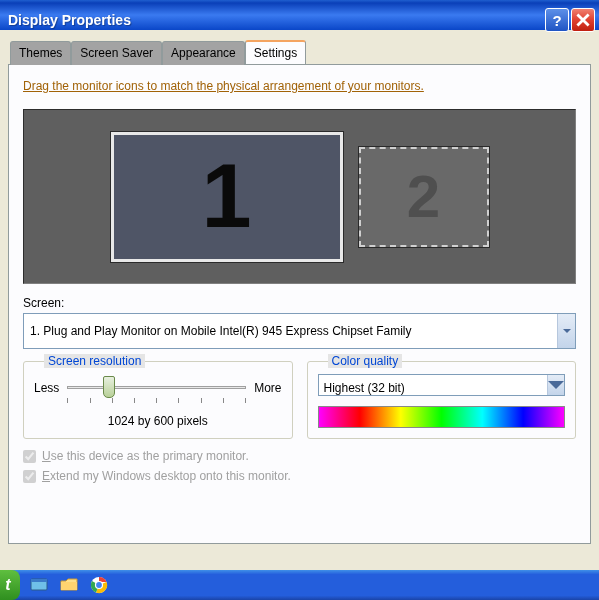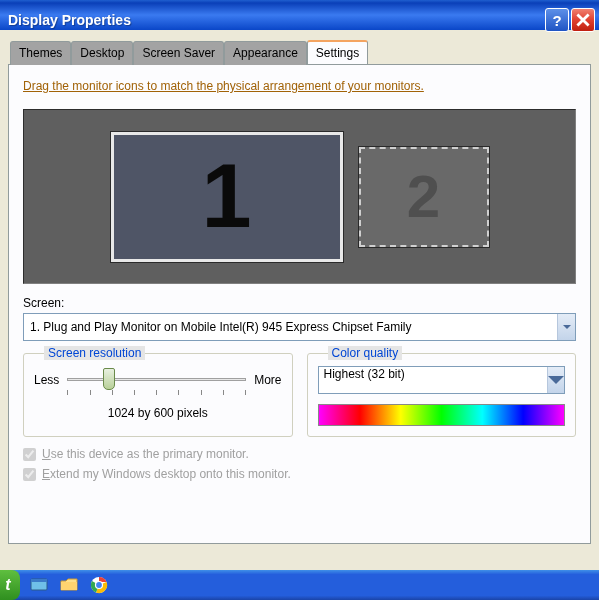--- a/index.html
+++ b/index.html
@@ -25,40 +25,40 @@
 .instruction { font-size: 12px; color: #a16207; margin-bottom: 16px; text-decoration: underline; }
 
 .monitor-area { background: #5f5f5f; width: 100%; height: 175px; border: 1px inset #808080; display: flex; align-items: center; justify-content: center; gap: 16px; }
 .monitor { background: #4f5566; border: 3px solid #e8e8e8; display:flex; align-items:center; justify-content:center; box-shadow: 0 0 0 1px #2a2a2a; }
 .monitor.primary { width: 232px; height: 130px; }
 .monitor.primary .num { font-size: 90px; font-weight: bold; color: #0a0a0a; font-family: Arial, sans-serif; }
 .monitor.secondary { width: 130px; height: 100px; background: #696969; border: 2px dashed #d0d0d0; }
 .monitor.secondary .num { font-size: 60px; font-weight: bold; color: #4f4f4f; font-family: Arial, sans-serif; }
 
 .display-label { font-size: 12px; margin-top: 12px; }
-.display-select { width: 100%; margin-top: 3px; height: 28px; font-size: 12px; border: 1px solid #7f9db9; background: #fff; display:flex; align-items:center; }
+.display-select { width: 100%; margin-top: 3px; height: 36px; font-size: 12px; border: 1px solid #7f9db9; background: #fff; display:flex; align-items:center; }
 .display-select .text { flex:1; padding: 0 6px; }
 .display-select .arrow { width: 18px; height: 100%; background: linear-gradient(to bottom, #e4ecf7, #c3d4ea); border-left: 1px solid #b6c7dd; display:flex;align-items:center;justify-content:center; }
 .display-select .arrow svg { width:8px; height:8px; }
 
 .two-col { display:flex; gap: 14px; margin-top: 12px; }
 .fieldset { border: 1px solid #d0d0bf; border-radius: 3px; padding: 8px 10px 10px 10px; position: relative; }
 .fieldset .legend { position: absolute; top: -8px; left: 20px; background: #e5e5e5; padding: 0 4px; font-size: 12px; color: #0046d5; }
 .col-res { flex: 1; }
 .col-cq { flex: 1; }
 
 .slider-row { display:flex; align-items:center; gap:8px; margin-top:6px; font-size:12px; }
 .slider-track { flex:1; height: 24px; position:relative; }
 .slider-track .track { position:absolute; top:10px; left:0; right:0; height:3px; background:#e8e8e8; border:1px solid #a0a0a0; }
 .slider-thumb { position:absolute; top:0; left:20%; width:12px; height:22px; background: linear-gradient(to bottom, #e8f0e0, #b8d098); border:1px solid #6a8a4a; border-radius: 2px 2px 5px 5px; }
 .slider-ticks { position:absolute; top:22px; left:0; right:0; height:8px; display:flex; justify-content: space-between; }
 .slider-ticks span { width:1px; height:5px; background:#888; }
 .res-text { text-align:center; font-size:12px; margin-top:14px; }
 
-.cq-select { width: 100%; height: 28px; border: 1px solid #7f9db9; background:#fff; display:flex; align-items:flex-start; margin-top: 4px; }
+.cq-select { width: 100%; height: 22px; border: 1px solid #7f9db9; background:#fff; display:flex; align-items:flex-end; margin-top: 4px; }
 .cq-select .text { flex:1; padding:0 5px; font-size:12px; }
 .cq-select .arrow { width:17px; height:100%; background: linear-gradient(to bottom,#e4ecf7,#c3d4ea); border-left:1px solid #b6c7dd; display:flex;align-items:center;justify-content:center;}
 .rainbow { height:22px; margin-top:10px; background: linear-gradient(to right, #ff00ff, #ff0080, #ff0000, #ff8000, #ffff00, #80ff00, #00ff00, #00ff80, #00ffff, #0080ff, #0000ff, #8000ff, #ff00ff); border:1px solid #888; }
 
 .checkrow { display:flex; align-items:center; gap:6px; margin-top: 10px; font-size:12px; color:#a0a0a0; }
 .checkrow input { }
 .checkrow label { }
 .underline { text-decoration: underline; }
 
 .taskbar { position:absolute; bottom:0; left:0; right:0; height:30px; background: linear-gradient(to bottom, #3f8fe8, #245edc 15%, #245edc 85%, #1a44a8); display:flex; align-items:center; }
@@ -77,21 +77,20 @@
   <div class="btn close-btn">
     <svg viewBox="0 0 10 10">
         <path d="M1 1 L9 9 M9 1 L1 9" stroke="#fff" stroke-width="2"></path>
       </svg>
   </div>
 </div>
 
 <div class="dialog-body">
   <div class="tabs">
     <div class="tab">Themes</div>
-    <div class="tab">Desktop</div>
     <div class="tab">Screen Saver</div>
     <div class="tab">Appearance</div>
     <div class="tab active">Settings</div>
   </div>
 
   <div class="tab-panel">
     <div class="instruction">Drag the monitor icons to match the physical arrangement of your monitors.</div>
 
     <div class="monitor-area">
       <div class="monitor primary">

